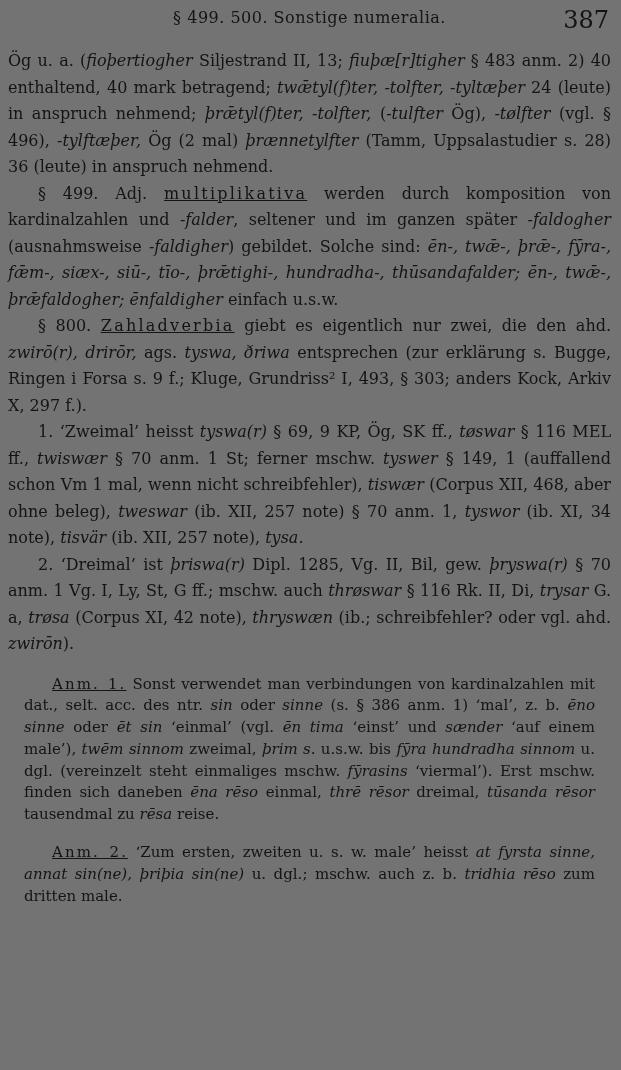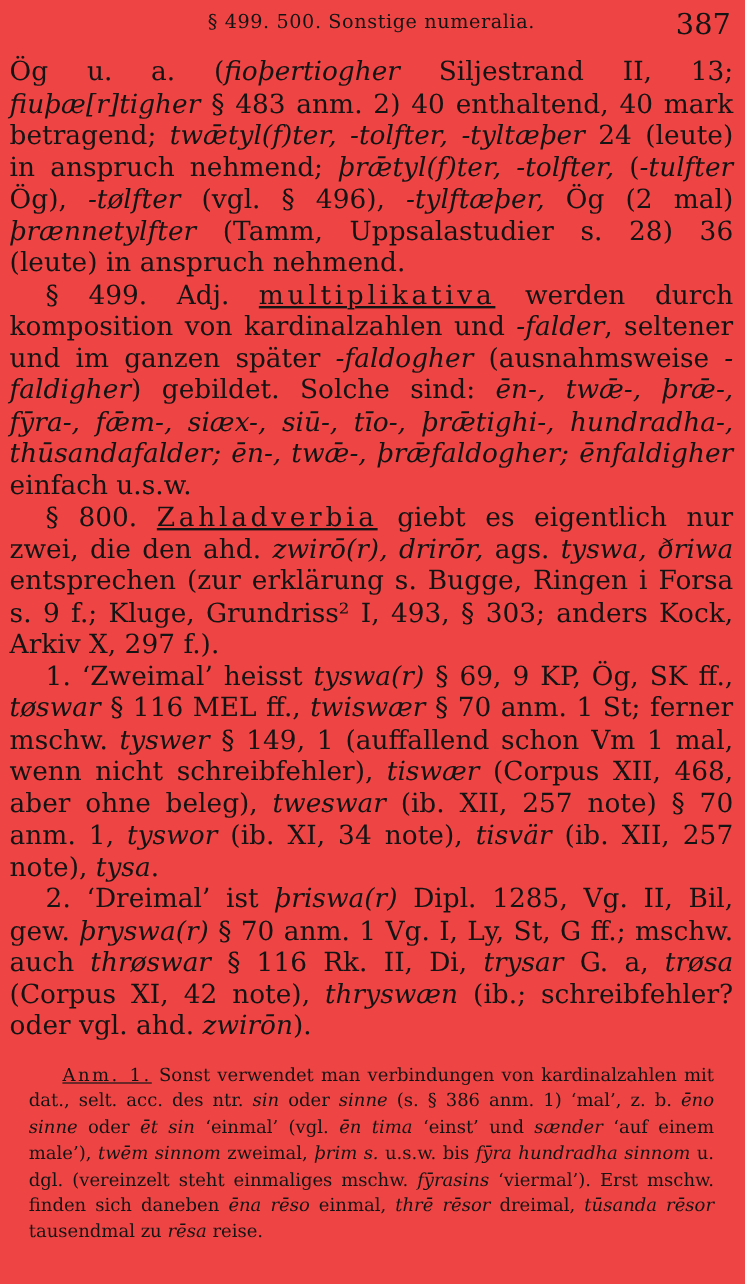--- a/index.html
+++ b/index.html
@@ -4,21 +4,21 @@
 <style>
   html, body {
     margin: 0;
     padding: 0;
     background: #f6f6f3;
   }
   #page {
     position: relative;
     width: 621px;
     height: 1070px;
-    background: #ef4444;
+    background: #737373;
     color: #141414;
     font-family: "DejaVu Serif", serif;
     overflow: hidden;
     box-sizing: border-box;
     padding: 8px 10px 0 8px;
   }
   .running-head {
     position: relative;
     height: 26px;
     margin-bottom: 14px;
@@ -33,21 +33,21 @@
   }
   .running-head .page-num {
     position: absolute;
     right: 2px;
     top: -2px;
     font-size: 24px;
   }
   p.par {
     margin: 0;
     text-align: justify;
-    font-size: 22px;
+    font-size: 16px;
     line-height: 26.5px;
   }
   p.par.indent { text-indent: 30px; }
   p.small {
     font-size: 15px;
     line-height: 21.8px;
     text-indent: 28px;
     text-align: justify;
     margin: 16px;
   }
@@ -74,14 +74,15 @@
   <p class="par indent mt-sect"><span>§ 499.  Adj. </span><span class="sp">multiplikativa</span><span> werden durch komposition von kardinalzahlen und </span><span class="it">-falder</span><span>, seltener und im ganzen später </span><span class="it">-faldogher</span><span> (ausnahmsweise </span><span class="it">-faldigher</span><span>) gebildet.  Solche sind: </span><span class="it">ēn-, twǣ-, þrǣ-, fȳra-, fǣm-, siæx-, siū-, tīo-, þrǣtighi-, hundradha-, thūsandafalder; ēn-, twǣ-, þrǣfaldogher; ēnfaldigher</span><span> einfach u.s.w.</span></p>
 
   <p class="par indent mt-sect"><span>§ 800.  </span><span class="sp">Zahladverbia</span><span> giebt es eigentlich nur zwei, die den ahd. </span><span class="it">zwirō(r), drirōr,</span><span> ags. </span><span class="it">tyswa, ðriwa</span><span> entsprechen (zur erklärung s. Bugge, Ringen i Forsa s. 9 f.; Kluge, Grundriss² I, 493, § 303; anders Kock, Arkiv X, 297 f.).</span></p>
 
   <p class="par indent mt-item"><span>1.  ‘Zweimal’ heisst </span><span class="it">tyswa(r)</span><span> § 69, 9 KP, Ög, SK ff., </span><span class="it">tøswar</span><span> § 116 MEL ff., </span><span class="it">twiswær</span><span> § 70 anm. 1 St; ferner mschw. </span><span class="it">tyswer</span><span> § 149, 1 (auffallend schon Vm 1 mal, wenn nicht schreibfehler), </span><span class="it">tiswær</span><span> (Corpus XII, 468, aber ohne beleg), </span><span class="it">tweswar</span><span> (ib. XII, 257 note) § 70 anm. 1, </span><span class="it">tyswor</span><span> (ib. XI, 34 note), </span><span class="it">tisvär</span><span> (ib. XII, 257 note), </span><span class="it">tysa</span><span>.</span></p>
 
   <p class="par indent mt-item"><span>2.  ‘Dreimal’ ist </span><span class="it">þriswa(r)</span><span> Dipl. 1285, Vg. II, Bil, gew. </span><span class="it">þryswa(r)</span><span> § 70 anm. 1 Vg. I, Ly, St, G ff.; mschw. auch </span><span class="it">thrøswar</span><span> § 116 Rk. II, Di, </span><span class="it">trysar</span><span> G. a, </span><span class="it">trøsa</span><span> (Corpus XI, 42 note), </span><span class="it">thryswæn</span><span> (ib.; schreibfehler? oder vgl. ahd. </span><span class="it">zwirōn</span><span>).</span></p>
 
   <p class="small mt-anm"><span class="sp">Anm. 1.</span><span> Sonst verwendet man verbindungen von kardinalzahlen mit dat., selt. acc. des ntr. </span><span class="it">sin</span><span> oder </span><span class="it">sinne</span><span> (s. § 386 anm. 1) ‘mal’, z. b. </span><span class="it">ēno sinne</span><span> oder </span><span class="it">ēt sin</span><span> ‘einmal’ (vgl. </span><span class="it">ēn tima</span><span> ‘einst’ und </span><span class="it">sænder</span><span> ‘auf einem male’), </span><span class="it">twēm sinnom</span><span> zweimal, </span><span class="it">þrim s.</span><span> u.s.w. bis </span><span class="it">fȳra hundradha sinnom</span><span> u. dgl. (vereinzelt steht einmaliges mschw. </span><span class="it">fȳrasins</span><span> ‘viermal’).  Erst mschw. finden sich daneben </span><span class="it">ēna rēso</span><span> einmal, </span><span class="it">thrē rēsor</span><span> dreimal, </span><span class="it">tūsanda rēsor</span><span> tausendmal zu </span><span class="it">rēsa</span><span> reise.</span></p>
 
+  <p class="small mt-anm2"><span class="sp">Anm. 2.</span><span> ‘Zum ersten, zweiten u. s. w. male’ heisst </span><span class="it">at fyrsta sinne, annat sin(ne), þriþia sin(ne)</span><span> u. dgl.; mschw. auch z. b. </span><span class="it">tridhia rēso</span><span> zum dritten male.</span></p>
 
 </div>
 
 </body></html>

